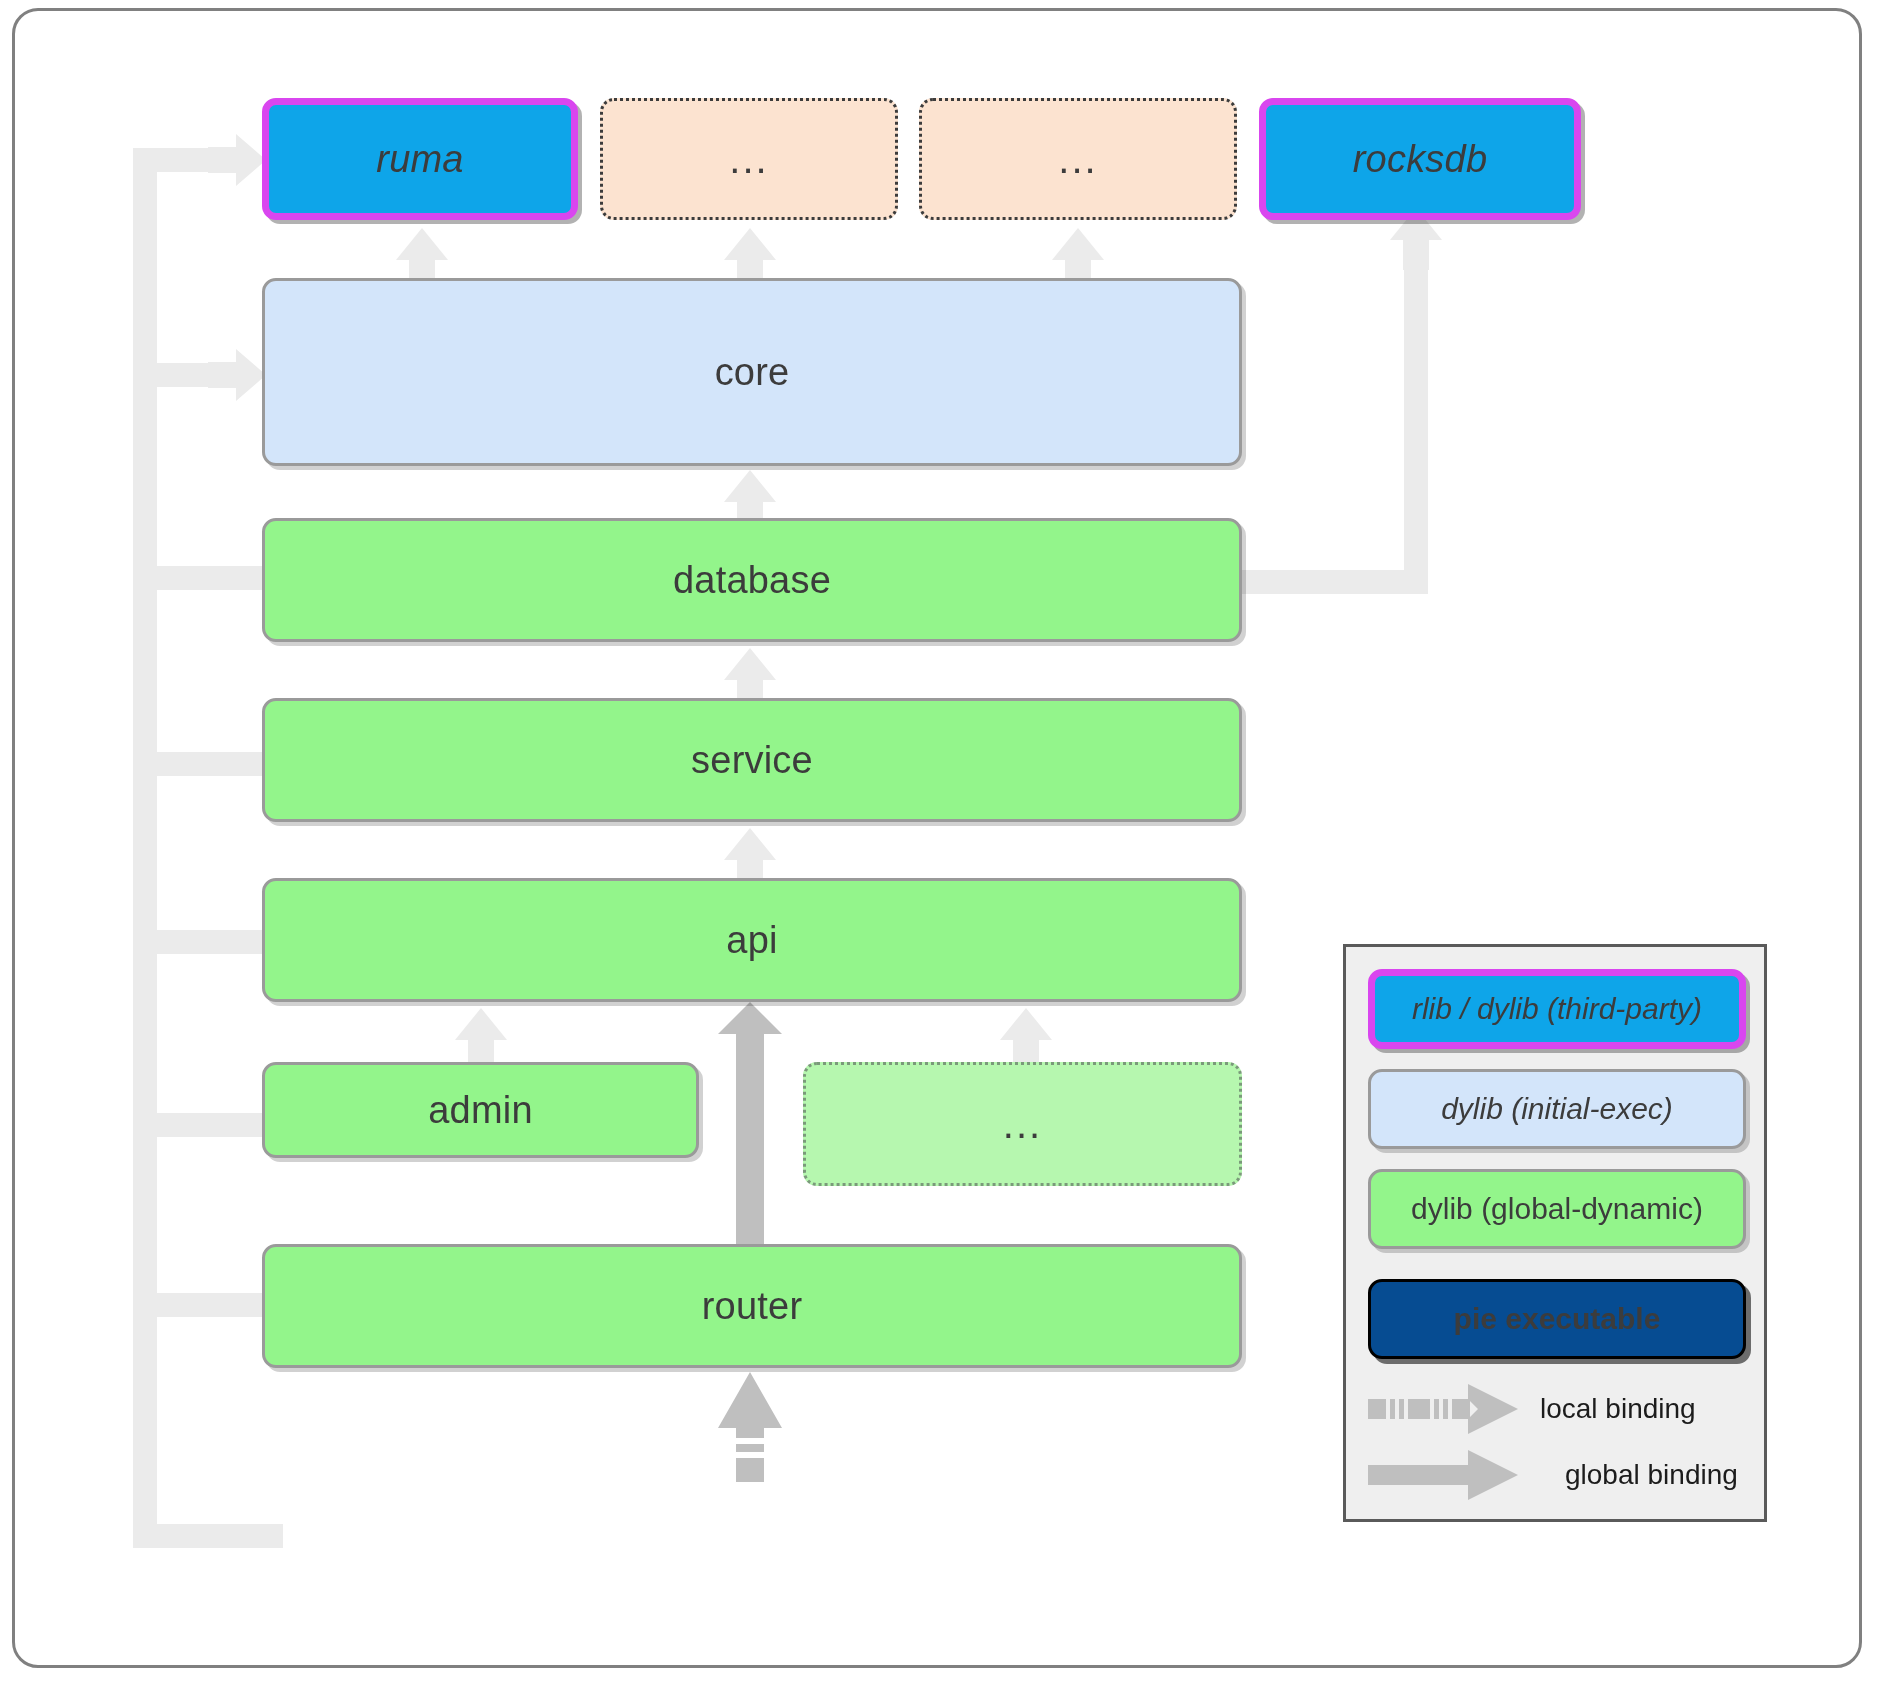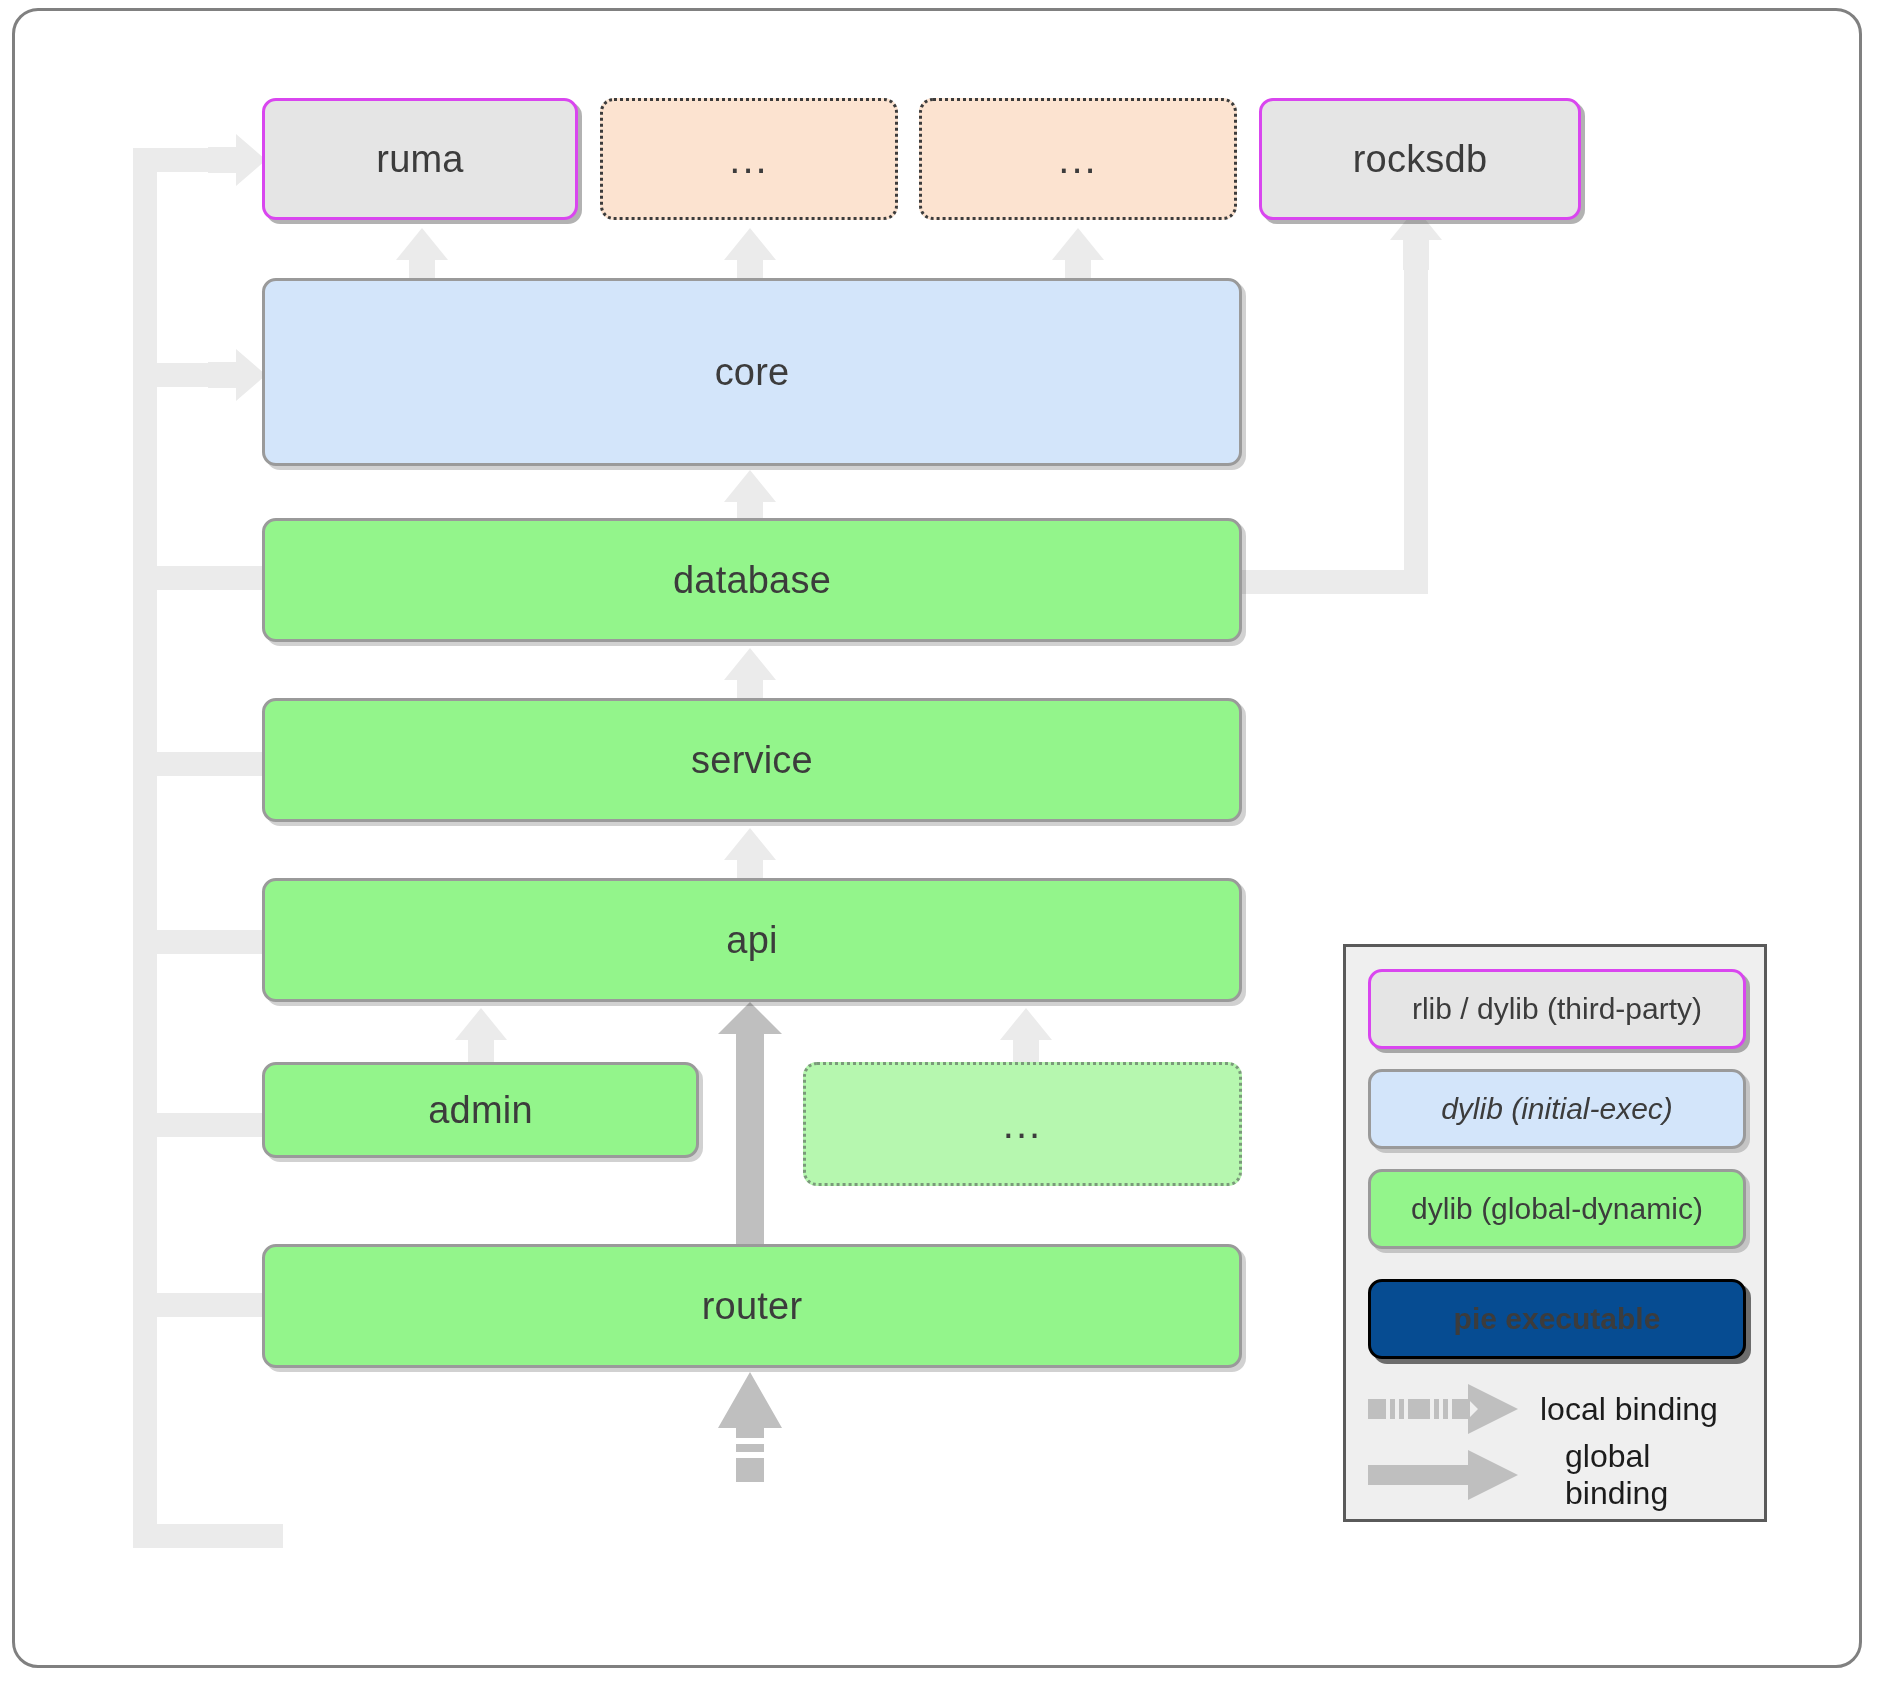--- a/index.html
+++ b/index.html
@@ -33,23 +33,24 @@
     border-radius:14px;
     font-size:38px;
     color:#3c3c3c;
     letter-spacing:.2px;
     z-index:5;
   }
   .node.dots{ font-size:40px; letter-spacing:2px; }
 
   
   .t-third{           
-    background:#e5e5e5;
-    border:3px solid #d946ef;
+    background:#0ea5e9;
+    border:7px solid #d946ef;
     box-shadow:4px 4px 0 0 rgba(0,0,0,.30);
+    font-style:italic;
   }
   .t-third-dotted{
     background:#FCE3D0;
     border:3px dotted #3c3c3c;
   }
   .t-initial{         
     background:#D3E5FA;
     border:3px solid #9a9a9a;
     box-shadow:4px 4px 0 0 rgba(0,0,0,.18);
   }
@@ -94,21 +95,21 @@
     font-size:30px;
     color:#3c3c3c;
     box-sizing:border-box;
   }
   .legend .lrow{
     position:absolute;
     left:22px; width:384px; height:60px;
     display:flex; align-items:center;
   }
   .legend .lrow .ltext{
-    font-size:32px; color:#1c1c1c; margin-left:22px;
+    font-size:28px; color:#1c1c1c; margin-left:22px;
   }
   .legend .lrow svg{ flex:0 0 auto; }
 </style>
 </head>
 <body>
 
 <div id="stage">
   <div class="frame"></div>
 
   <div class="bus" style="left:133px; top:148px; width:24px; height:1400px;"></div>

